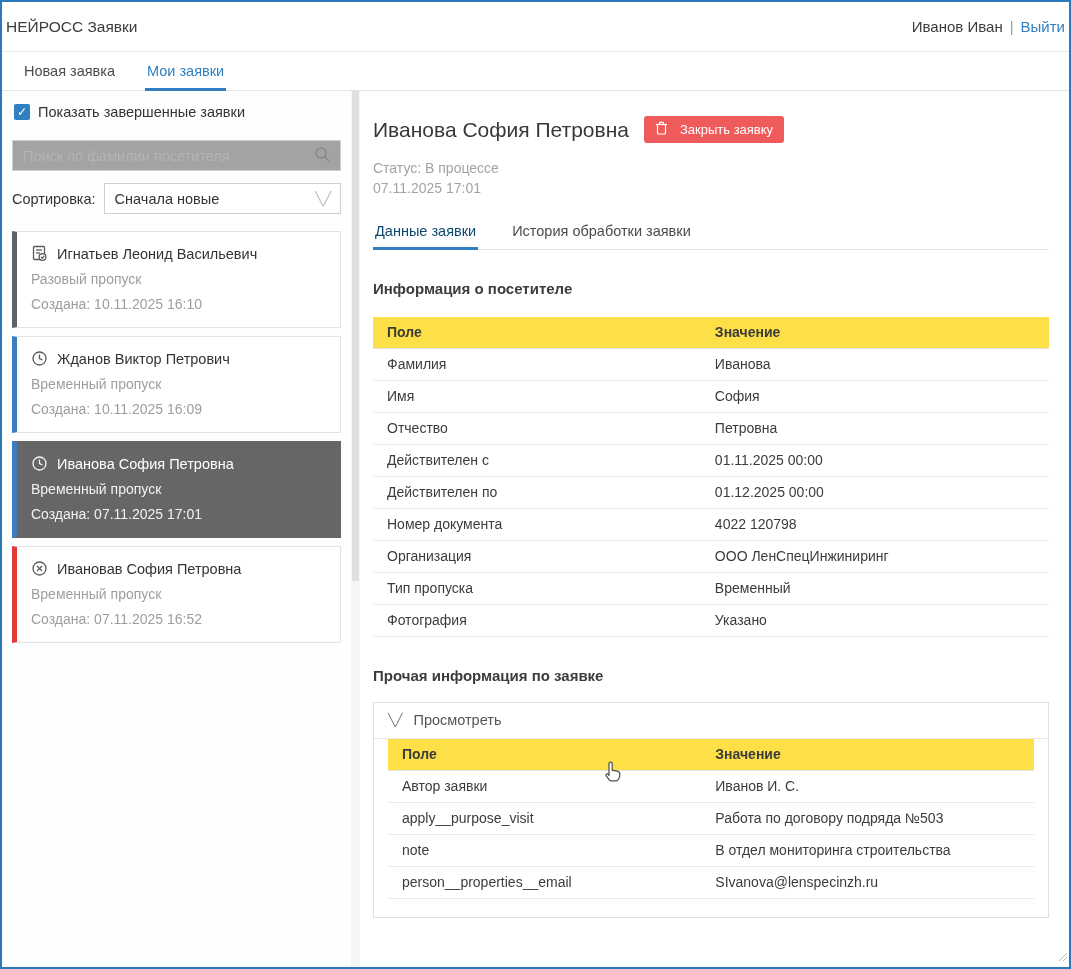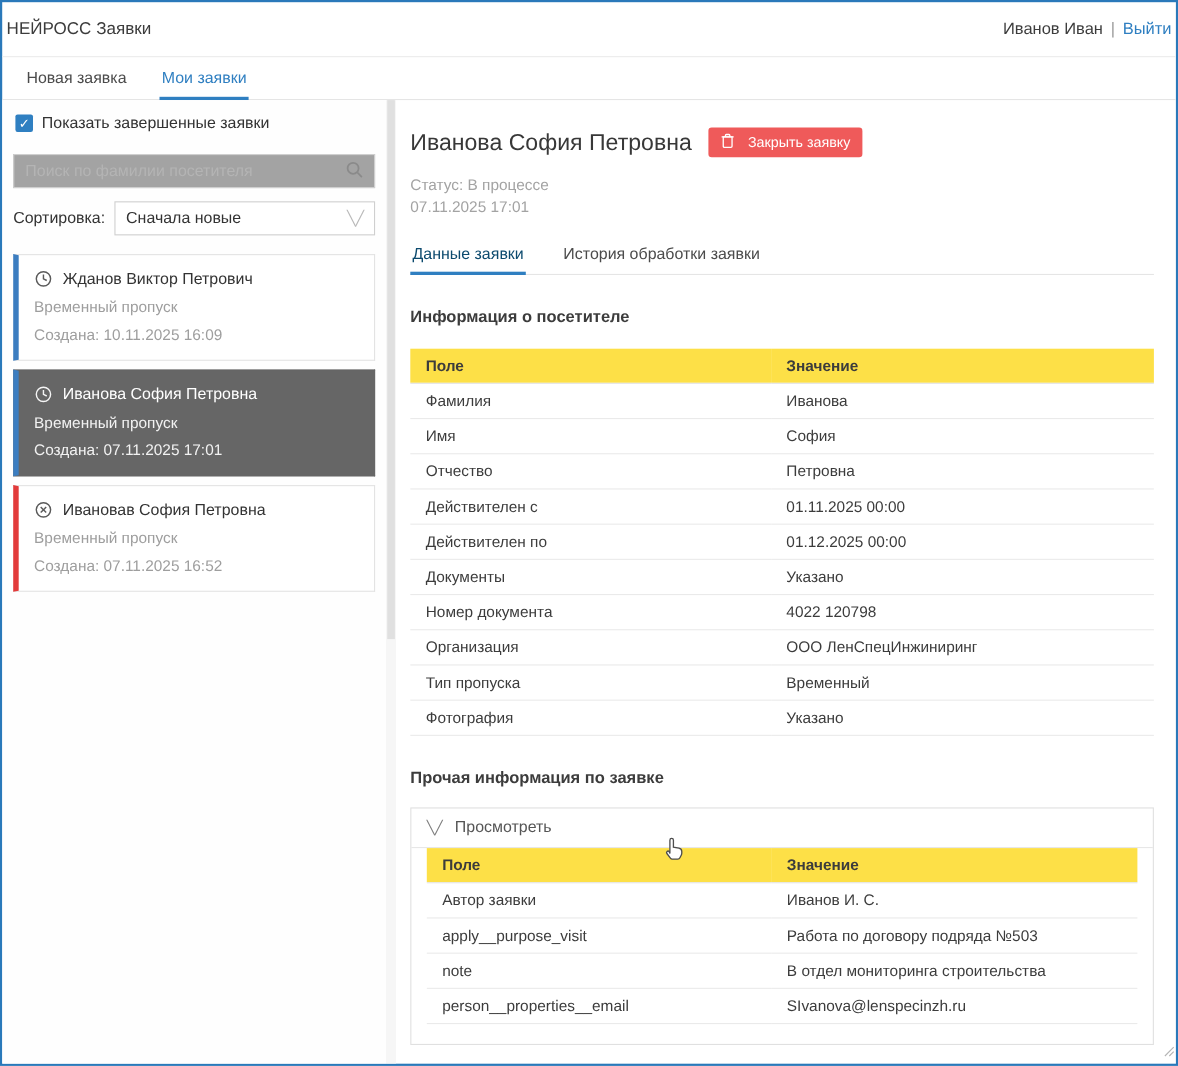--- a/index.html
+++ b/index.html
@@ -131,20 +131,36 @@
       <div class="sort-row">
         <span>Сортировка:</span>
         <div class="select">
           <span class="val">Сначала новые</span>
           <span class="chev">╲╱</span>
         </div>
       </div>
 
       <div class="cards">
 
+        <div class="card" style="border-left-color: rgb(95, 99, 104);">
+          <div class="name-row">
+            <span class="cicon">
+              <svg width="17" height="17" viewBox="0 0 17 17" fill="none" stroke-width="1.3">
+                <rect x="2.5" y="1.5" width="11" height="13" rx="1"></rect>
+                <line x1="5" y1="5" x2="11" y2="5"></line>
+                  <line x1="5" y1="8" x2="9" y2="8"></line>
+                <circle cx="11.5" cy="12" r="3.4" fill="#fff"></circle>
+                <path d="M10 12l1.2 1.2 2-2.2" fill="none"></path>
+              </svg>
+            </span>
+            <span>Игнатьев Леонид Васильевич</span>
+          </div>
+          <div class="sub">Разовый пропуск</div>
+          <div class="sub">Создана: 10.11.2025 16:10</div>
+        </div>
 
         <div class="card" style="border-left-color: rgb(60, 125, 192);">
           <div class="name-row">
             <span class="cicon">
               <svg width="17" height="17" viewBox="0 0 17 17" fill="none" stroke-width="1.3">
                 <circle cx="8.5" cy="8.5" r="6.5"></circle>
                   <path d="M8.5 4.5v4l3 1.5" fill="none"></path>
               </svg>
             </span>
             <span>Жданов Виктор Петрович</span>
@@ -239,24 +255,20 @@
           </tr>
           <tr>
             <td>Действителен с</td>
             <td>01.11.2025 00:00</td>
           </tr>
           <tr>
             <td>Действителен по</td>
             <td>01.12.2025 00:00</td>
           </tr>
           <tr>
-            <td>Документы</td>
-            <td>Указано</td>
-          </tr>
-          <tr>
             <td>Номер документа</td>
             <td>4022 120798</td>
           </tr>
           <tr>
             <td>Организация</td>
             <td>ООО ЛенСпецИнжиниринг</td>
           </tr>
           <tr>
             <td>Тип пропуска</td>
             <td>Временный</td>

